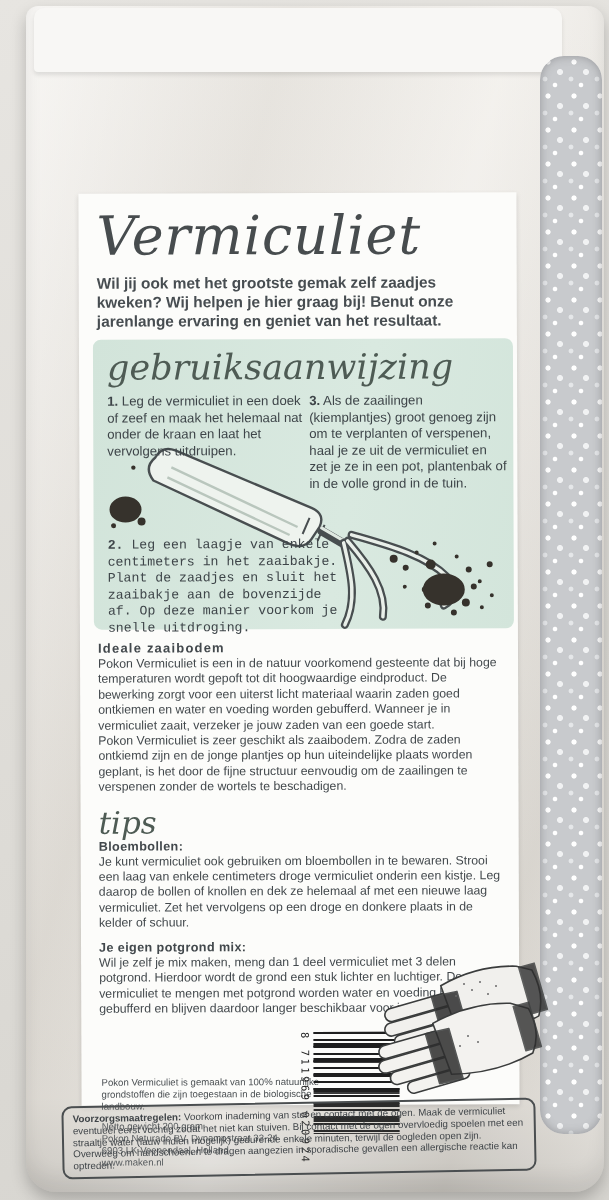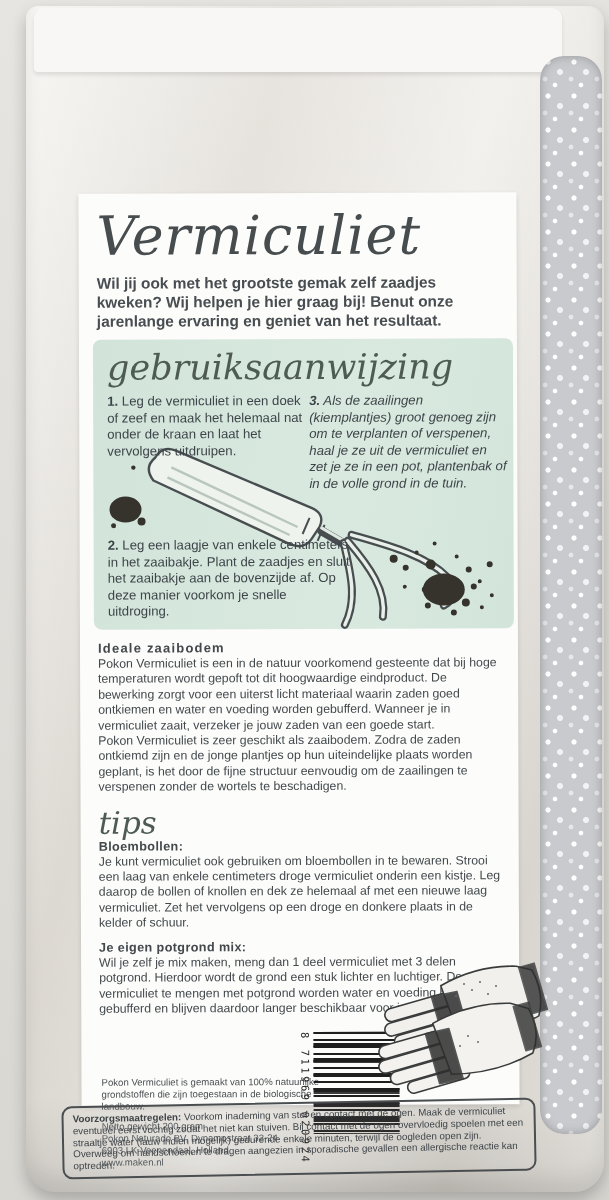--- a/index.html
+++ b/index.html
@@ -34,22 +34,22 @@
     font-weight:normal;color:#4e5b54;margin:0;}
   .title{font-size:54px;line-height:58px;color:#474c4e;letter-spacing:1px;margin:0 0 8px 0;}
   .intro{font-size:15.4px;line-height:19px;font-weight:bold;color:#474d51;margin:0;width:402px;}
   
   .panel{position:relative;width:420px;height:290px;margin:9px 0 0 -4px;
     background:linear-gradient(100deg,#d2e4da,#d9e9e0 60%,#d3e5db);border-radius:8px;}
   .panel-heading{position:absolute;left:14px;top:8px;font-size:35px;line-height:40px;}
   .step{position:absolute;font-size:13.2px;line-height:16.6px;color:#3e4549;z-index:2;}
   .step b{font-weight:bold;}
   .step1{left:14px;top:54px;width:200px;}
-  .step3{left:216px;top:54px;width:198px;font-style:italic;}
-  .step2{left:14px;top:198px;width:244px;}
+  .step3{left:216px;top:54px;width:198px;}
+  .step2{left:14px;top:198px;width:244px;font-family:Liberation Mono, monospace;}
   .tool-svg{position:absolute;left:0;top:0;width:420px;height:290px;z-index:1;}
   
   .sec-head{font-size:13px;font-weight:bold;letter-spacing:1.2px;color:#42484c;margin:11px 0 1px 0;}
   .para{font-size:12.3px;line-height:15.4px;margin:0;width:404px;color:#42484c;}
   .tips-head{font-size:31px;line-height:34px;margin-top:10px;}
   .sub-head{font-size:12.6px;font-weight:bold;letter-spacing:.4px;color:#42484c;margin:9px 0 1px 0;}
   
   .label-footer{position:relative;height:170px;margin-top:8px;}
   .fine-print{position:absolute;left:2px;top:52px;width:225px;font-size:9.6px;
     line-height:12px;color:#4a4f52;}

